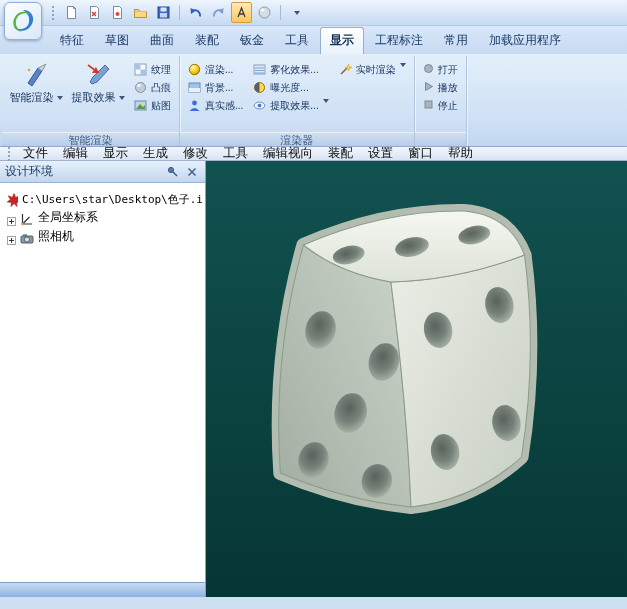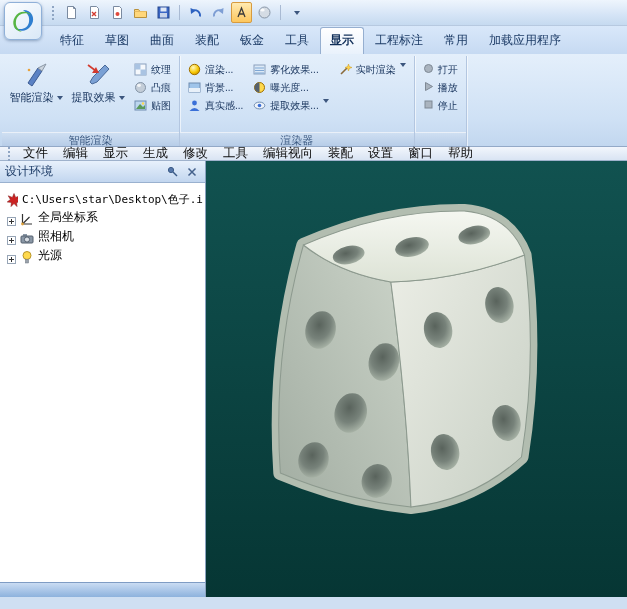--- a/index.html
+++ b/index.html
@@ -370,28 +370,20 @@
           <span>全局坐标系</span>
         </div>
         <div class="trow">
           <span class="expander"></span>
           <svg width="14" height="14">
               <rect x="3" y="3" width="4" height="2" fill="#8a97a6"></rect>
               <rect x="1" y="5" width="12" height="7" rx="1" fill="#8a97a6" stroke="#55606e"></rect>
               <circle cx="7" cy="8.5" r="2.6" fill="#d7dde4" stroke="#55606e"></circle>
             </svg>
           <span>照相机</span>
-        </div>
-        <div class="trow">
-          <span class="expander"></span>
-          <svg width="14" height="14">
-              <circle cx="7" cy="5.5" r="4" fill="#ffd94d" stroke="#b8952a"></circle>
-              <rect x="5.4" y="9.5" width="3.2" height="3.5" fill="#9aa2ac" stroke="#6e7680" stroke-width=".5"></rect>
-            </svg>
-          <span>光源</span>
         </div>
       </div>
       <div class="pfoot"></div>
     </div>
 
     <div class="viewport">
       <svg viewBox="0 0 419 436" preserveAspectRatio="none">
         <defs>
           <linearGradient id="vbg" x1="0" y1="0" x2="0" y2="1">
               <stop offset="0" stop-color="#115250"></stop>

